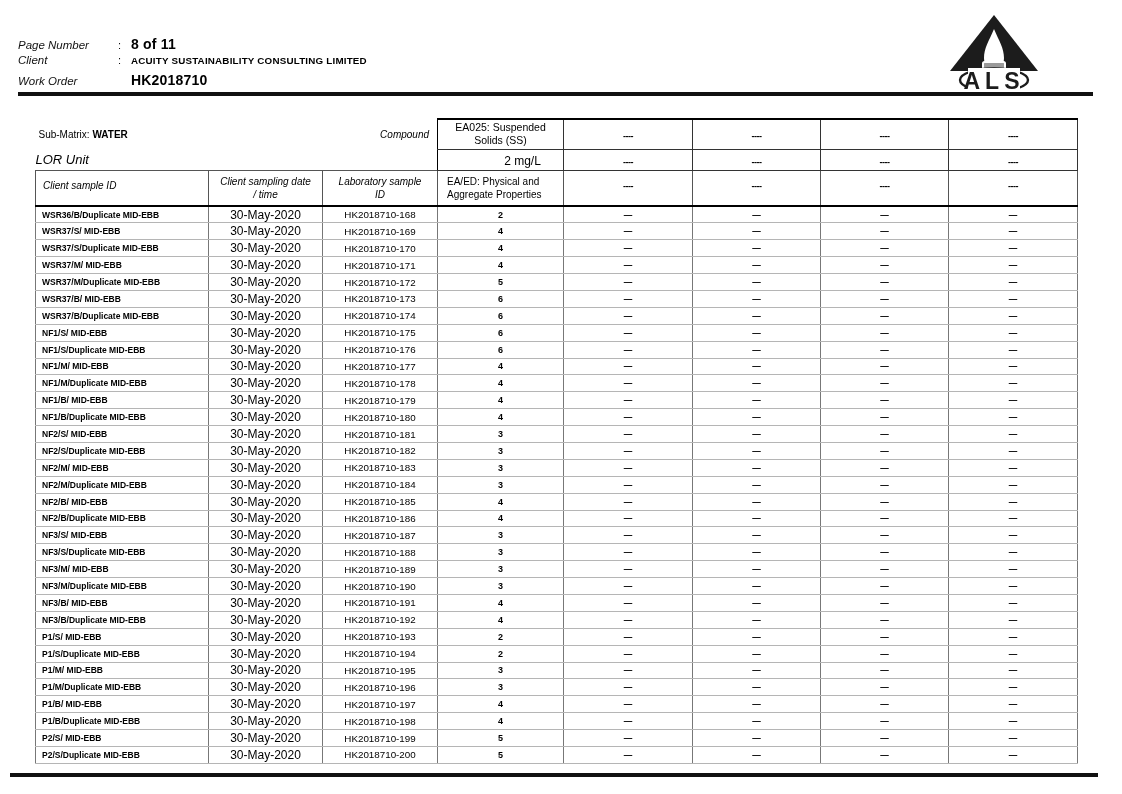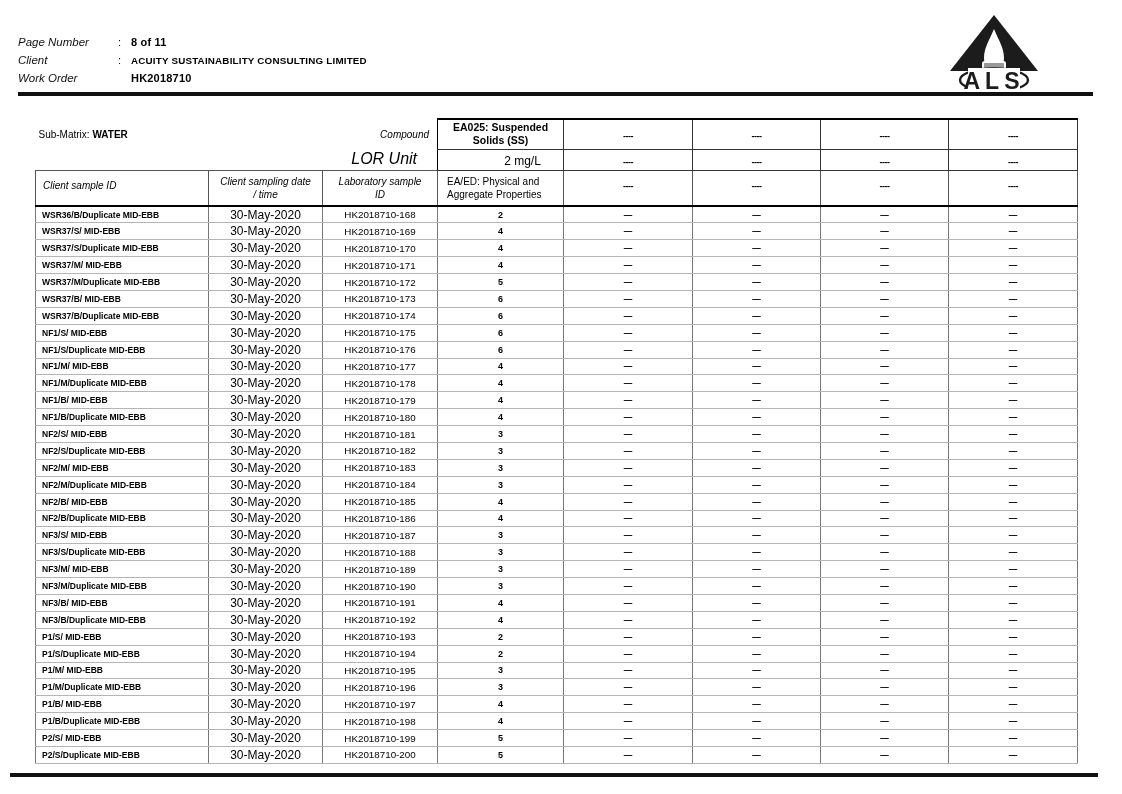--- a/index.html
+++ b/index.html
@@ -5,21 +5,21 @@
   * { margin:0; padding:0; box-sizing:border-box; }
   html,body { width:1122px; height:794px; background:#ffffff; overflow:hidden;
               font-family:"Liberation Sans", sans-serif; color:#000; }
   #page { position:relative; width:1122px; height:592px; background:#fff; }
 
   
   .hdr { position:absolute; left:18px; top:36px; width:700px; }
   .hdr-row { display:flex; align-items:baseline; height:18px; }
   .hdr-label { width:100px; font-style:italic; font-size:11.5px; color:#111; }
   .hdr-colon { width:13px; font-size:11px; color:#111; }
-  .hdr-val { font-weight:bold; font-size:11px; letter-spacing:.2px; }
+  .hdr-val { font-weight:bold; font-size:14px; letter-spacing:.2px; }
   .hdr-row:nth-child(2) .hdr-val { font-size:9.8px; }
 
   .hdr-rule { position:absolute; left:18px; top:92px; width:1075px; height:3.5px; background:#111; }
   .footer-rule { position:absolute; left:10px; top:773px; width:1088px; height:3.5px; background:#111; }
 
   
   .logo { position:absolute; left:938px; top:13px; width:112px; height:80px; }
 
   
   table.rpt { position:absolute; left:35px; top:118px; width:1042px;
@@ -31,26 +31,26 @@
 
   
   tr.h1 td.free, tr.h2 td.free { border:none; }
   tr.h1 { height:30px; } tr.h2 { height:21px; } tr.h3 { height:36px; }
 
   td.freeflex { vertical-align:middle; }
   .subm-line { display:flex; justify-content:space-between; align-items:center; padding:0 8px 0 3px; }
   .subm { font-size:10px; }
   .subm b { font-weight:bold; }
   .rlabel { font-style:italic; font-size:10px; }
-  .rlabel-only { text-align:right; padding-right:20px; font-style:italic; font-size:16px; }
+  .rlabel-only { text-align:left; padding-right:20px; font-style:italic; font-size:13px; }
 
   td.box { border:1px solid #333; text-align:center; vertical-align:middle; }
   tr.h1 td.box { border-top:2px solid #000; }
   td.box.first { border-left:1.5px solid #000; }
-  .cmpname { font-weight:bold; font-size:10.5px; line-height:13px; }
+  .cmpname { font-weight:normal; font-size:10.5px; line-height:13px; }
   .lorunit { font-size:12px;margin-left:44px; }
   .hdash { font-weight:bold; font-size:9px; letter-spacing:-.5px; }
 
   tr.h3 td { border:1px solid #555; border-bottom:2.5px solid #000; vertical-align:top; padding-top:4px; }
   tr.h3 td.box.first { border-left:1.5px solid #000;margin-top:48px; }
   .colh { font-style:italic; font-size:10px; line-height:13.5px; }
   td.al { text-align:left; padding-left:7px; }
   td.ac { text-align:center; }
   .method { font-size:10px; line-height:13px; text-align:left; padding-left:9px; font-style:normal; }
 

